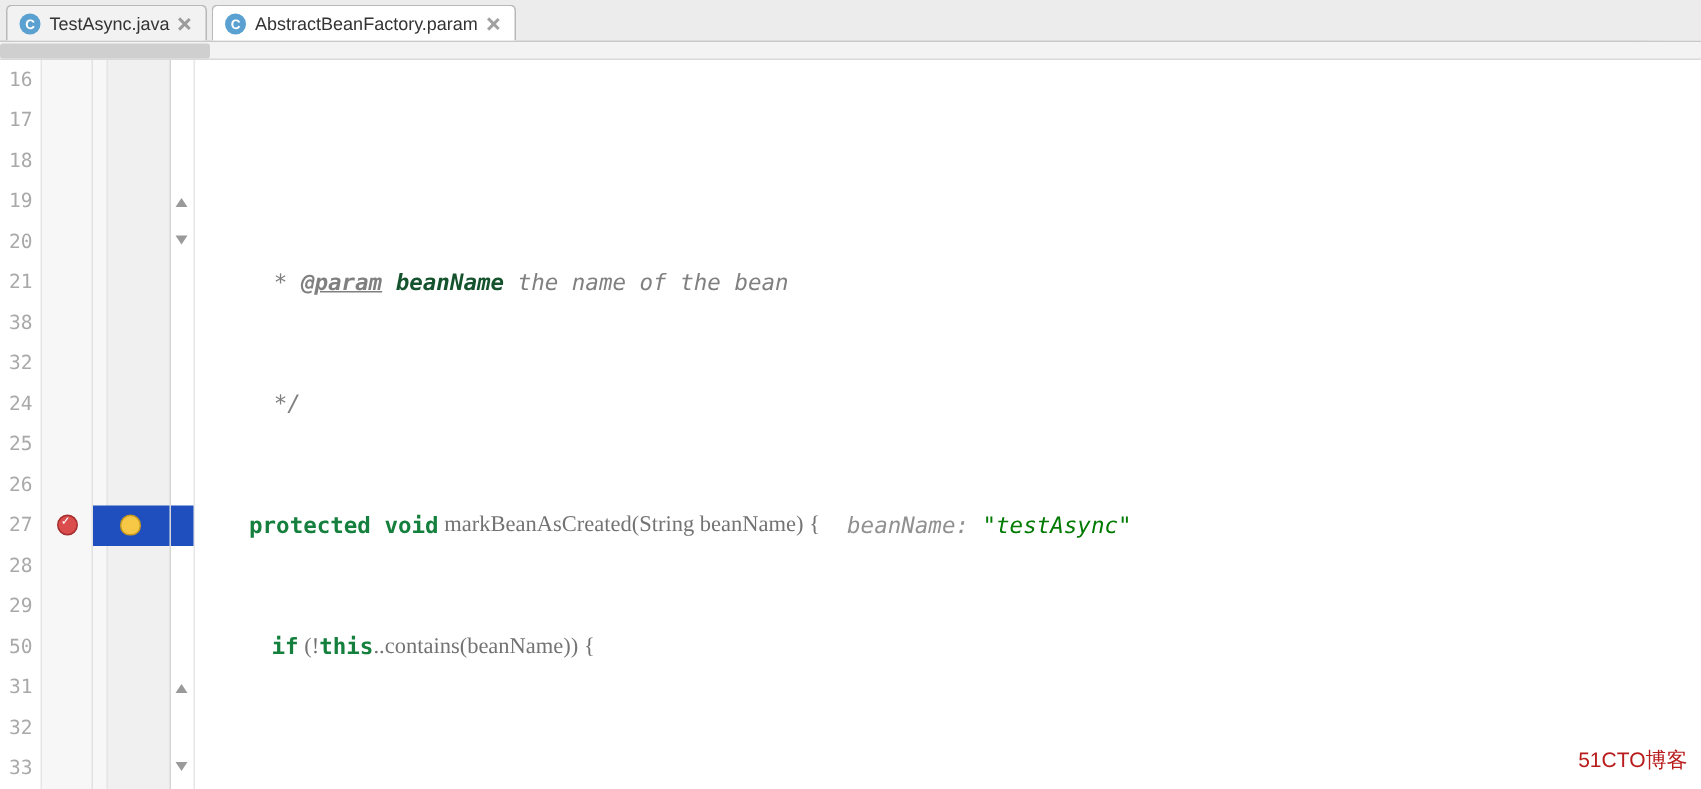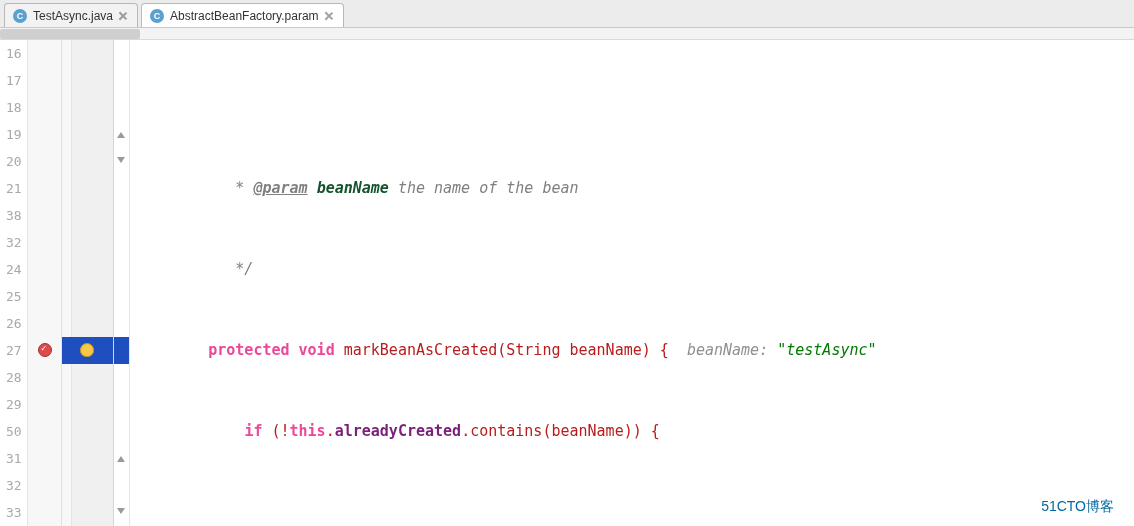--- a/index.html
+++ b/index.html
@@ -20,39 +20,39 @@
   .top-scroll-thumb { position: absolute; top: 1px; height: 10px; left: 0; width: 140px; background: #cfcfcf; border-radius: 2px; }
 
   .editor { flex: 1; display: flex; overflow: hidden; position: relative; }
   .gutter { width: 28px; background: #ffffff; border-right: 1px solid #e6e6e6; color: #a9a9a9; text-align: right; padding-right: 6px; font-size: 13px; line-height: 27px; }
   .foldcol { width: 16px; background: #ffffff; border-right: 1px solid #e6e6e6; position: relative; }
   .bpcol { width: 34px; background: #f7f7f7; border-right: 1px solid #e2e2e2; position: relative; }
   .strip { width: 52px; background: #f0f0f0; border-right: 1px solid #d6d6d6; position: relative; }
   .code { flex: 1; position: relative; font-size: 15px; line-height: 27px; white-space: pre; }
   .line { height: 27px; padding-left: 6px; display: flex; align-items: center; }
 
-  .kw { color: #ec4899; font-weight: bold; }
+  .kw { color: #15803d; font-weight: bold; }
   .field { color: #7a1f7a; font-weight: bold; }
   .comment { color: #808080; font-style: italic; }
   .doctag { color: #808080; font-style: italic; font-weight: bold; text-decoration: underline; }
   .docparam { color: #14532d; font-style: italic; font-weight: bold; }
   .str { color: #007a00; font-style: italic; }
   .inlay { color: #909090; font-style: italic; text-align: center; }
-  .plain { color: #b91c1c; }
+  .plain { color: #737373; font-family: Liberation Serif, serif; }
 
   .bp-dot { position: absolute; width: 14px; height: 14px; border-radius: 50%; background: #db4c4c; border: 1px solid #a52f2f; }
   .bp-dot::after { content: "✓"; color: #fff; font-size: 9px; position: absolute; left: 2px; top: -1px; }
   .bulb { position: absolute; width: 14px; height: 14px; border-radius: 50% 50% 45% 45%; background: #f6c846; border: 1px solid #c89a20; }
 
   .fold-arrow { position: absolute; left: 2px; width: 10px; height: 10px; }
   .fold-arrow svg { width: 10px; height: 10px; display: block; }
 
   .stripcol-thin { position: absolute; top: 0; bottom: 0; left: 0; width: 10px; background: #f7f7f7; border-right: 1px solid #e4e4e4; }
 
-  .watermark { position: absolute; right: 20px; bottom: 6px; font-family: Arial, sans-serif; font-size: 14px; color: #0369a1; pointer-events: none; }
+  .watermark { position: absolute; right: 9px; bottom: 6px; font-family: Arial, sans-serif; font-size: 14px; color: #b91c1c; pointer-events: none; }
 
   .hl-strip { position:absolute; left:0; right:0; height:27px; background:#1f4fbf; }
 </style>
 </head>
 <body>
 
 <div class="root">
 
   <div class="tabbar">
     <div class="tab">
@@ -126,21 +126,21 @@
             <path d="M1 1 L9 1 L5 7 Z" fill="#9a9a9a"></path>
           </svg>
         </span>
     </div>
 
     <div class="code">
       <div class="line"><span class="plain">          </span></div>
       <div class="line"><span class="plain">          </span><span class="comment"> * </span><span class="doctag">@param</span><span class="comment"> </span><span class="docparam">beanName</span><span class="comment"> the name of the bean</span></div>
       <div class="line"><span class="plain">          </span><span class="comment"> */</span></div>
       <div class="line"><span class="plain">        </span><span class="kw">protected</span><span> </span><span class="kw">void</span><span class="plain"> markBeanAsCreated(String beanName) {</span><span class="inlay">  beanName: </span><span class="str">"testAsync"</span></div>
-      <div class="line"><span class="plain">            </span><span class="kw">if</span><span class="plain"> (!</span><span class="kw">this</span><span class="plain">.</span><span class="field">alreadyCreated</span><span class="plain">.contains(beanName)) {</span></div>
+      <div class="line"><span class="plain">            </span><span class="kw">if</span><span class="plain"> (!</span><span class="kw">this</span><span class="plain">.</span><span class="plain">.contains(beanName)) {</span></div>
       
       
       
       
       
       
       
       
       
       

